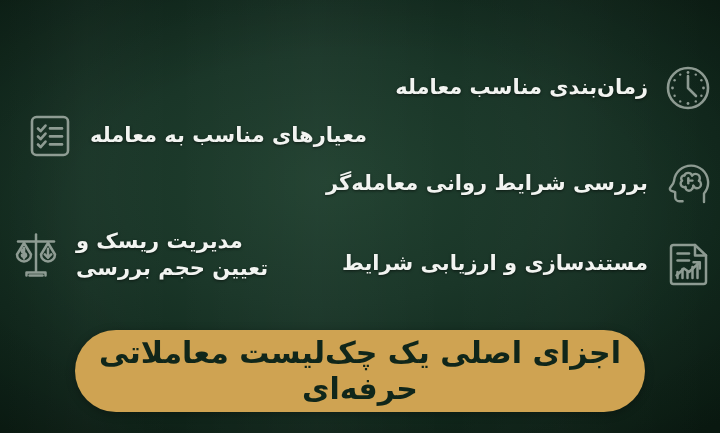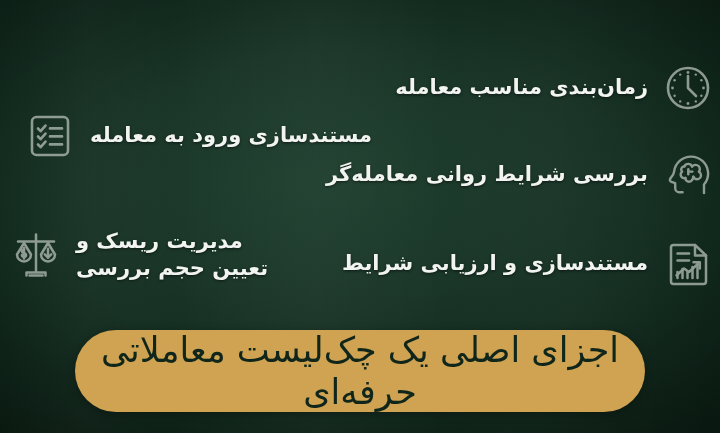--- a/index.html
+++ b/index.html
@@ -72,21 +72,21 @@
     width: 52px;
     height: 52px;
     display: block;
     opacity: 0.82;
   }
   .icon svg { display: block; width: 52px; height: 52px; }
 
   
   #f-timing     { top: 62px;  right: 6px;  }
   #f-entry      { top: 110px; left: 24px;  }
-  #f-psych      { top: 149px; right: 6px;  }
+  #f-psych      { top: 158px; right: 6px;  }
   #f-risk       { top: 228px; left: 10px;  }
   #f-docs       { top: 238px; right: 6px;  }
 
   #f-entry .label, #f-risk .label { text-align: left; }
   #f-timing .label, #f-psych .label, #f-docs .label { text-align: right; }
 
   #f-risk .label { line-height: 1.3; }
 
   
   #banner {
@@ -98,22 +98,22 @@
     background: #cfa352;
     border-radius: 41px;
     display: flex;
     align-items: center;
     justify-content: center;
     z-index: 5;
     box-shadow: 0 2px 10px rgba(0,0,0,0.30);
   }
   #banner .banner-text {
     color: #10261a;
-    font-size: 35px;
-    font-weight: normal;
+    font-size: 30px;
+    font-weight: bold;
     letter-spacing: 0px;
     line-height: 1.2;
     text-align: center;
     padding: 0 18px;
   }
 </style>
 </head>
 <body>
 
 <div id="poster">
@@ -134,21 +134,21 @@
         <circle cx="12.6" cy="33.8" r="1.2" fill="#a9b4ac" stroke="none"></circle>
         <circle cx="10.5" cy="26" r="1.4" fill="#a9b4ac" stroke="none"></circle>
         <circle cx="12.6" cy="18.2" r="1.2" fill="#a9b4ac" stroke="none"></circle>
         <circle cx="18.2" cy="12.6" r="1.2" fill="#a9b4ac" stroke="none"></circle>
       </svg>
     </span>
     <span class="label">زمان‌بندی مناسب معامله</span>
   </div>
 
   <div class="feature" id="f-entry">
-    <span class="label">مستندسازی ورود به معامله</span>
+    <span class="label">معیارهای مناسب به معامله</span>
     <span class="icon">
       <svg viewBox="0 0 52 52" fill="none" stroke="#a9b4ac" stroke-width="2.6" stroke-linecap="round" stroke-linejoin="round">
         <rect x="8" y="7" width="36" height="38" rx="4.5"></rect>
         <path d="M14 18.5 L16.6 21.2 L21.5 15.6"></path>
         <path d="M14 26.5 L16.6 29.2 L21.5 23.6"></path>
         <path d="M14 34.5 L16.6 37.2 L21.5 31.6"></path>
         <path d="M26 18.4 L38 18.4"></path>
         <path d="M26 26.4 L38 26.4"></path>
         <path d="M26 34.4 L38 34.4"></path>
       </svg>

